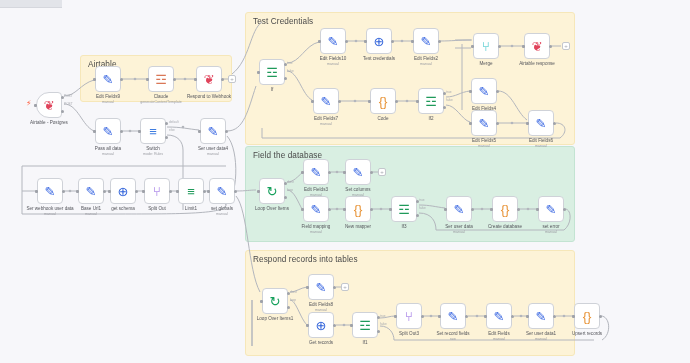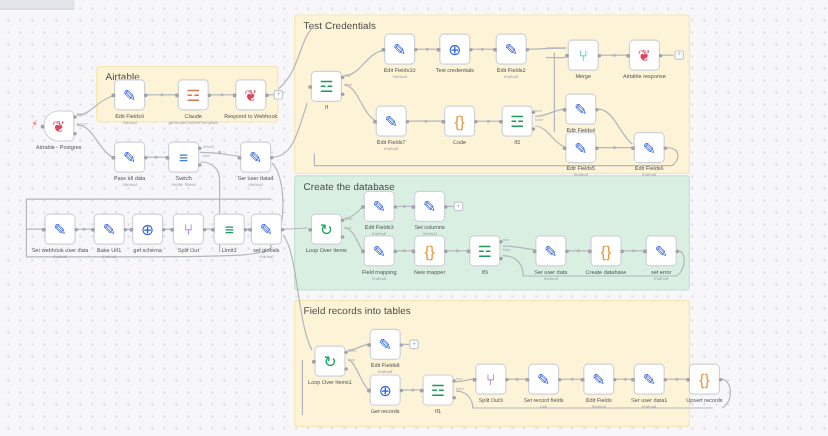--- a/index.html
+++ b/index.html
@@ -92,24 +92,24 @@
   <div class="topbar"></div>
 
   <div id="groups-layer">
       <div class="sticky yellow" style="left: 80px; top: 55px; width: 152px; height: 47px;">
         <div class="sticky-title">Airtable</div>
       </div>
       <div class="sticky yellow" style="left: 245px; top: 12px; width: 330px; height: 133px;">
         <div class="sticky-title">Test Credentials</div>
       </div>
       <div class="sticky green" style="left: 245px; top: 146px; width: 330px; height: 96px;">
-        <div class="sticky-title">Create the database</div>
+        <div class="sticky-title">Field the database</div>
       </div>
       <div class="sticky yellow" style="left: 245px; top: 250px; width: 330px; height: 106px;">
-        <div class="sticky-title">Field records into tables</div>
+        <div class="sticky-title">Respond records into tables</div>
       </div>
     </div>
 
   <svg class="edges" viewBox="0 0 690 363">
 
     <path d="M64,96 C76,96 80,84 94,80"></path>
 
     <path d="M64,104 C78,104 82,126 94,131"></path>
 
     <path d="M122,79 L147,79"></path>

